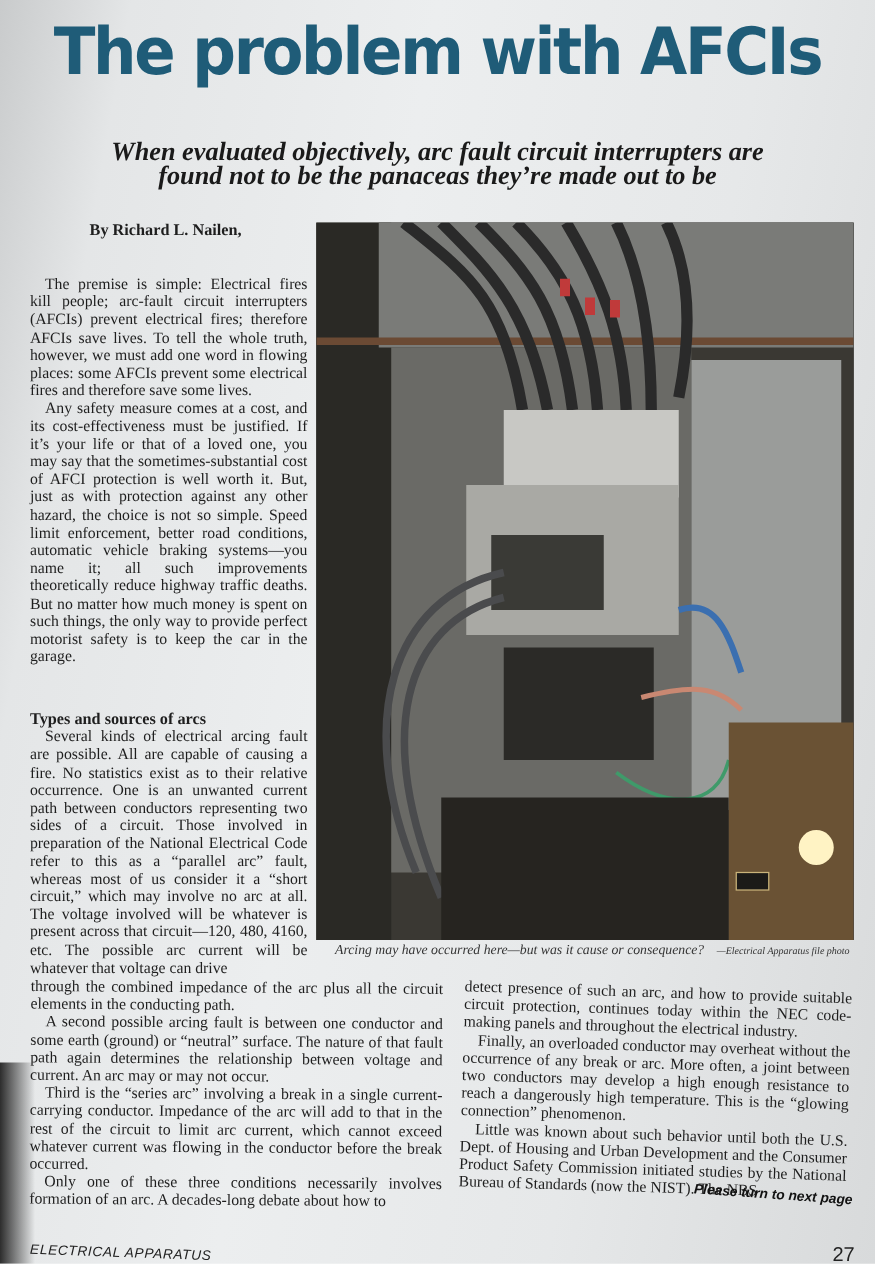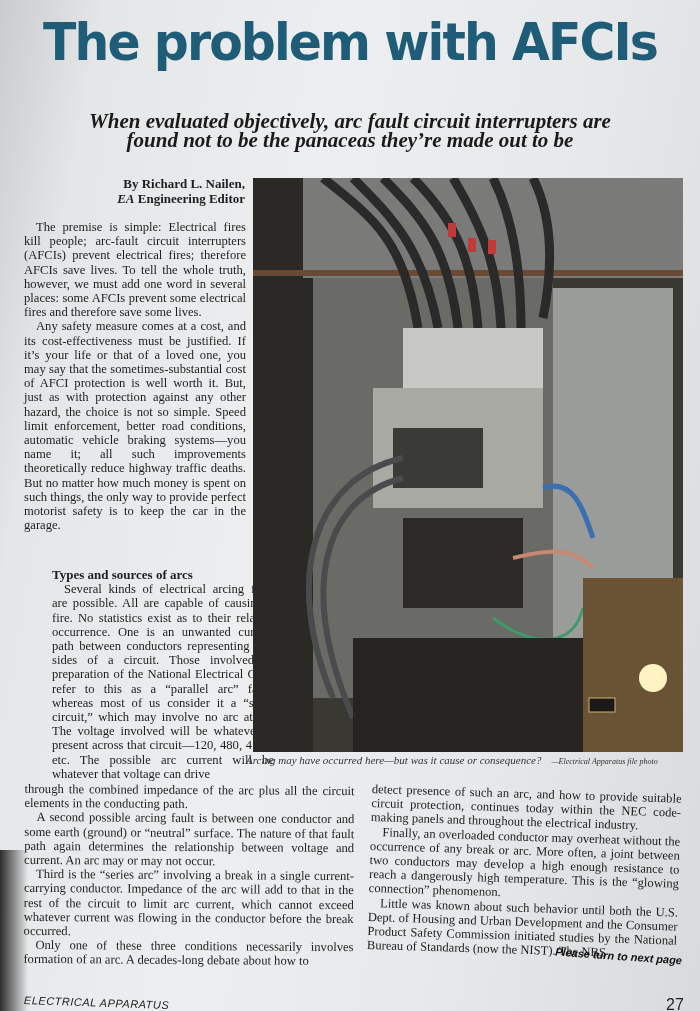--- a/index.html
+++ b/index.html
@@ -13,38 +13,38 @@
     font-family: "DejaVu Sans", sans-serif; font-weight: bold;
     font-size: 52px; letter-spacing: -2px; color: #1f5c78; margin: 0;
     transform: scaleX(0.94);
   }
   .deck {
     position: absolute; left: 80px; top: 112px; width: 540px; text-align: center;
     font-family: "Liberation Serif", serif; font-style: italic; font-weight: bold;
     font-size: 21px; line-height: 19px; color: #1a1a1a;
   }
   .byline {
-    position: absolute; left: 20px; top: 176px; width: 225px; text-align: right;
+    position: absolute; left: 20px; top: 176px; width: 225px; text-align: center;
     font-weight: bold; font-size: 13px; line-height: 15px;
   }
   .byline i { font-weight: bold; }
   .col { position: absolute; font-size: 12.6px; line-height: 14.2px; text-align: justify; }
   .col p { margin: 0; text-indent: 12px; }
   .col h3 { margin: 0; font-size: 13px; font-weight: bold; }
   #col-left { left: 24px; top: 220px; width: 222px; }
-  #col-left-2 { left: 24px; top: 568px; width: 222px; margin-left: 28px; }
+  #col-left-2 { left: 24px; top: 568px; width: 222px; }
   #col-bottom-left { left: 24px; top: 783px; width: 330px; transform: rotate(0.4deg); }
   #col-bottom-right { left: 372px; top: 782px; width: 310px; transform: rotate(1.8deg); transform-origin: left top; }
   .photo {
     position: absolute; left: 253px; top: 178px; width: 430px; height: 574px;
     overflow: hidden; background: #2b2a27;
   }
   .photo svg { width: 100%; height: 100%; display: block; }
   .caption {
-    position: absolute; left: 246px; top: 754px; width: 430px;
+    position: absolute; left: 268px; top: 754px; width: 430px;
     font-style: italic; font-size: 11px; color: #333; white-space: nowrap;
   }
   .caption .credit { font-size: 8px; margin-left: 10px; }
   .turn {
     position: absolute; left: 555px; top: 950px; font-family: "Liberation Sans", sans-serif;
     font-style: italic; font-weight: bold; font-size: 11px; transform: rotate(4deg); color: #111;
   }
   .footer {
     position: absolute; left: 24px; top: 994px; font-family: "Liberation Sans", sans-serif;
     font-style: italic; font-size: 11px; letter-spacing: 0.5px; transform: rotate(2deg); transform-origin: left;
@@ -60,25 +60,24 @@
   }
 </style>
 </head>
 <body>
 
 <h1 class="headline">The problem with AFCIs</h1>
 <div class="deck">When evaluated objectively, arc fault circuit interrupters are found not to be the panaceas they’re made out to be</div>
 
 <div class="byline">
   <div>By Richard L. Nailen,</div>
-  <div><i>EA</i><span> Engineering Editor</span></div>
 </div>
 
 <div class="col" id="col-left">
-  <p>The premise is simple: Electrical fires kill people; arc-fault circuit interrupters (AFCIs) prevent electrical fires; therefore AFCIs save lives. To tell the whole truth, however, we must add one word in several places: some AFCIs prevent some electrical fires and therefore save some lives.</p>
+  <p>The premise is simple: Electrical fires kill people; arc-fault circuit interrupters (AFCIs) prevent electrical fires; therefore AFCIs save lives. To tell the whole truth, however, we must add one word in flowing places: some AFCIs prevent some electrical fires and therefore save some lives.</p>
   <p>Any safety measure comes at a cost, and its cost-effectiveness must be justified. If it’s your life or that of a loved one, you may say that the sometimes-substantial cost of AFCI protection is well worth it. But, just as with protection against any other hazard, the choice is not so simple. Speed limit enforcement, better road conditions, automatic vehicle braking systems—you name it; all such improvements theoretically reduce highway traffic deaths. But no matter how much money is spent on such things, the only way to provide perfect motorist safety is to keep the car in the garage.</p>
 </div>
 
 <div class="col" id="col-left-2">
   <h3>Types and sources of arcs</h3>
   <p>Several kinds of electrical arcing fault are possible. All are capable of causing a fire. No statistics exist as to their relative occurrence. One is an unwanted current path between conductors representing two sides of a circuit. Those involved in preparation of the National Electrical Code refer to this as a “parallel arc” fault, whereas most of us consider it a “short circuit,” which may involve no arc at all. The voltage involved will be whatever is present across that circuit—120, 480, 4160, etc. The possible arc current will be whatever that voltage can drive</p>
 </div>
 
 <div class="photo">
   <svg viewBox="0 0 430 574" preserveAspectRatio="none">

